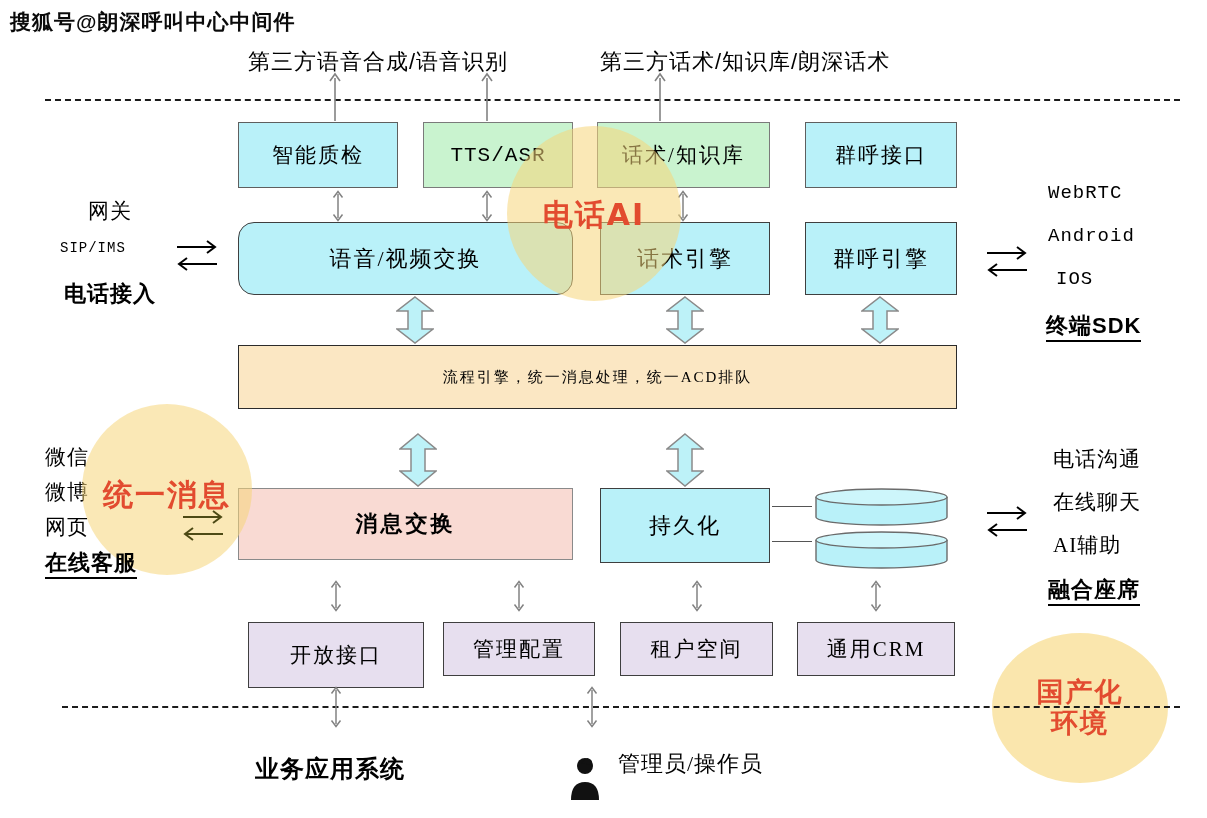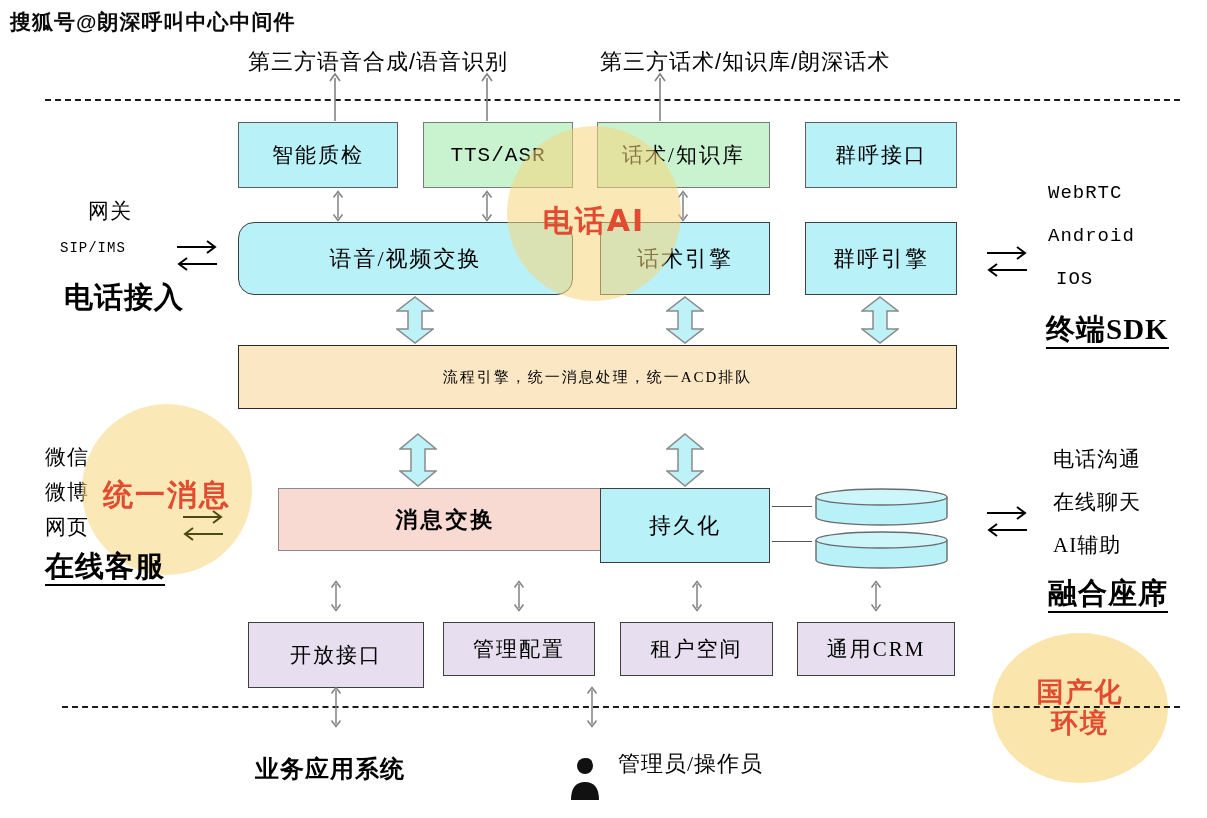--- a/index.html
+++ b/index.html
@@ -8,21 +8,21 @@
   .box{position:absolute;display:flex;align-items:center;justify-content:center;
        box-sizing:border-box;font-size:21px;letter-spacing:2px;color:#000;z-index:3;
        font-family:"Liberation Serif","DejaVu Serif",serif;}
   .b-cyan{background:#B9F1F9;border:1.4px solid #5f5f5f;}
   .b-green{background:#C9F3CF;border:1.4px solid #7a7a7a;}
   .b-wheat{background:#FBE7C3;border:1.7px solid #2b2b2b;}
   .b-pink{background:#F9DAD3;border:1.4px solid #8a8a8a;}
   .b-lav{background:#E7DFEF;border:1.4px solid #3f3f3f;}
   .lbl{position:absolute;font-size:21px;line-height:1.15;color:#000;letter-spacing:1px;z-index:3;white-space:nowrap;}
   .mono{font-family:"Liberation Mono","DejaVu Sans Mono",monospace;font-size:19px;letter-spacing:1px;}
-  .boldlbl{font-family:Liberation Serif, serif;font-weight:bold;font-size:29px;letter-spacing:1px;}
+  .boldlbl{font-family:Liberation Sans, sans-serif;font-weight:bold;font-size:22px;letter-spacing:1px;}
   .ul{border-bottom:2.2px solid #000;padding-bottom:2px;}
   .badge{position:absolute;color:#E24B2F;font-family:"DejaVu Sans","Liberation Sans",sans-serif;
          font-weight:bold;text-align:center;z-index:6;letter-spacing:2px;white-space:nowrap;}
   .circle{position:absolute;border-radius:50%;background:rgba(246,213,122,0.55);pointer-events:none;}
   .dash{position:absolute;height:0;border-top:2px dashed #1c1c1c;z-index:2;}
   .arr{position:absolute;z-index:3;}
   .title{position:absolute;font-family:"Liberation Sans","DejaVu Sans",sans-serif;font-size:22px;
          font-weight:500;letter-spacing:1px;color:#000;white-space:nowrap;z-index:3;}
   .wm{position:absolute;left:10px;top:8px;font-family:"Liberation Sans","DejaVu Sans",sans-serif;
       font-size:21px;font-weight:bold;color:#0a0a0a;letter-spacing:1px;text-shadow:1px 1px 0 #fff;z-index:7;}
@@ -90,21 +90,21 @@
   <div class="box b-cyan" style="left:238px;top:222px;width:335px;height:73px;border-color:#3f3f3f;font-size:22px;border-radius:16px;">
       <span>语音/视频交换</span>
     </div>
   <div class="box b-cyan" style="left:600px;top:222px;width:170px;height:73px;border-color:#3f3f3f;font-size:22px;">
       <span>话术引擎</span>
     </div>
   <div class="box b-cyan" style="left:805px;top:222px;width:152px;height:73px;border-color:#3f3f3f;font-size:22px;">
       <span>群呼引擎</span>
     </div>
 
-  <div class="badge" style="left:507px;top:195px;width:174px;font-size:30px;margin-top:6px;">电话AI</div>
+  <div class="badge" style="left:507px;top:195px;width:174px;font-size:30px;">电话AI</div>
 
   <div class="lbl" style="left:88px;top:199px;">网关</div>
   <div class="lbl mono" style="left:60px;top:240px;font-size:14px;">SIP/IMS</div>
   <div class="lbl boldlbl" style="left:64px;top:281px;">电话接入</div>
   <svg class="arr" style="left:174px;top:236px;" width="46" height="38">
       <line x1="3" y1="11" x2="40" y2="11" stroke="#000" stroke-width="2"></line>
       <polyline points="33,5 41,11 33,17" fill="none" stroke="#000" stroke-width="2"></polyline>
       <line x1="43" y1="28" x2="6" y2="28" stroke="#000" stroke-width="2"></line>
       <polyline points="13,22 5,28 13,34" fill="none" stroke="#000" stroke-width="2"></polyline>
     </svg>
@@ -147,21 +147,21 @@
   <div class="lbl" style="left:45px;top:480px;">微博</div>
   <div class="lbl" style="left:45px;top:515px;">网页</div>
   <div class="lbl boldlbl" style="left:45px;top:550px;z-index:6;"><span class="ul">在线客服</span></div>
   <svg class="arr" style="left:180px;top:506px;z-index:6;" width="46" height="38">
       <line x1="3" y1="11" x2="40" y2="11" stroke="#4d4a15" stroke-width="2"></line>
       <polyline points="33,5 41,11 33,17" fill="none" stroke="#4d4a15" stroke-width="2"></polyline>
       <line x1="43" y1="28" x2="6" y2="28" stroke="#4d4a15" stroke-width="2"></line>
       <polyline points="13,22 5,28 13,34" fill="none" stroke="#4d4a15" stroke-width="2"></polyline>
     </svg>
 
-  <div class="box b-pink" style="left:238px;top:488px;width:335px;height:63px;font-weight:bold;font-size:22px;letter-spacing:3px;margin-left:40px;">
+  <div class="box b-pink" style="left:238px;top:488px;width:335px;height:72px;font-weight:bold;font-size:22px;letter-spacing:3px;">
       <span>消息交换</span>
     </div>
   <div class="box b-cyan" style="left:600px;top:488px;width:170px;height:75px;border-color:#3f3f3f;font-size:22px;">
       <span>持久化</span>
     </div>
 
   <div class="conn" style="left:772px;top:506px;width:40px;"></div>
   <div class="conn" style="left:772px;top:541px;width:40px;"></div>
 
   <svg class="arr" style="left:813px;top:487px;" width="137" height="40">

